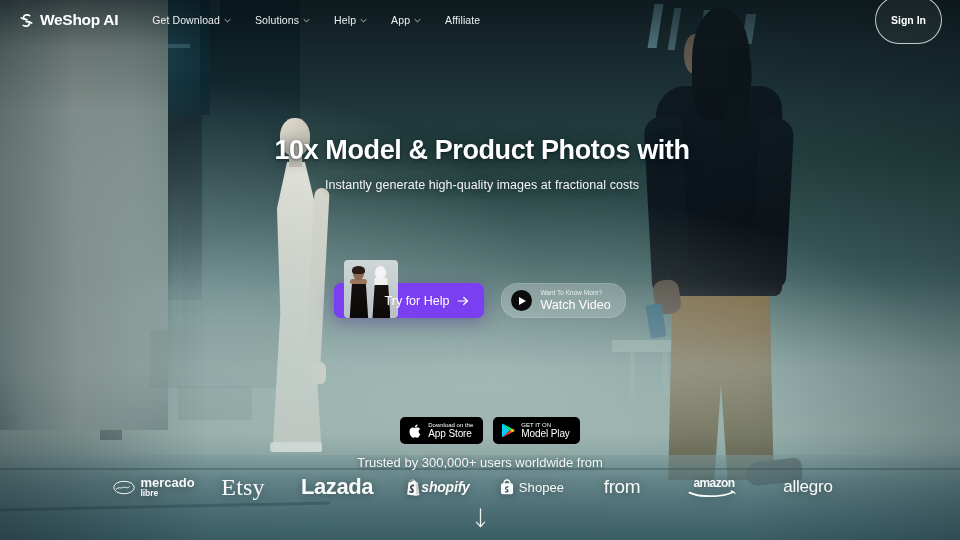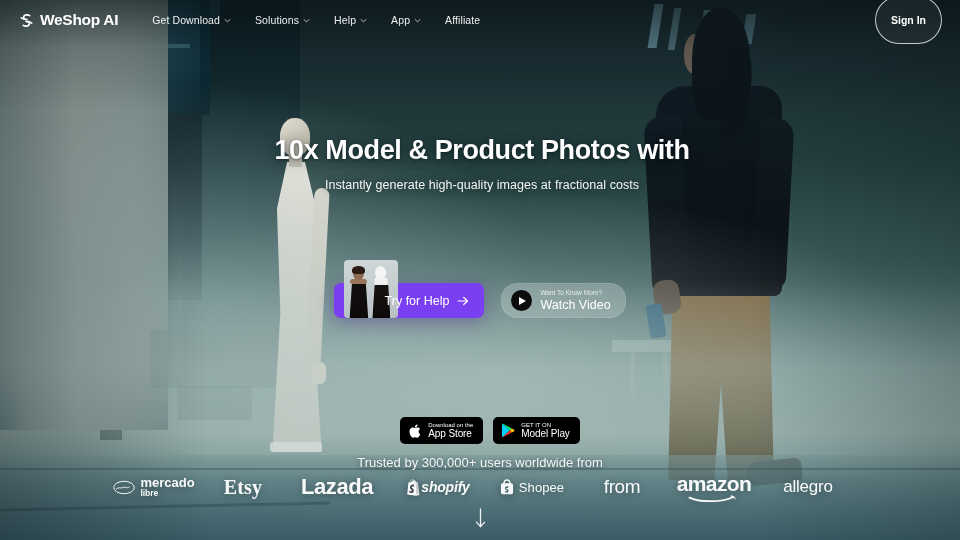--- a/index.html
+++ b/index.html
@@ -402,34 +402,34 @@
     display: flex; align-items: center; justify-content: center;
     filter: drop-shadow(0 1px 4px rgba(10,25,30,.45));
   }
   .lg-ml { gap: 5px; width: 96px; }
   .ml-mark { width: 22px; height: 15px; display: block; }
   .ml-text { display: flex; flex-direction: column; line-height: 1.05; }
   .ml-t1 { font-size: 13px; font-weight: 700; }
   .ml-t2 { font-size: 8.5px; font-weight: 700; }
   .lg-etsy {
     width: 82px; font-family: "Liberation Serif", "DejaVu Serif", serif;
-    font-size: 20px; font-weight: 700; letter-spacing: .2px;
+    font-size: 24px; font-weight: 400; letter-spacing: .2px;
   }
   .lg-lazada {
     width: 106px; font-size: 22px; font-weight: 700; letter-spacing: -.4px;
   }
   .lg-shopify { width: 96px; }
   .shopify-bag { width: 15px; height: 17px; display: block; }
   .shopify-word { font-size: 14px; font-weight: 700; font-style: italic; letter-spacing: -.2px; }
   .lg-shopee { width: 92px; gap: 5px; }
   .shopee-bag { width: 14px; height: 16px; display: block; }
   .shopee-word { font-size: 13px; font-weight: 400; letter-spacing: .1px; }
   .lg-ebay { width: 88px; font-size: 19px; font-weight: 400; letter-spacing: -.4px; }
   .lg-amazon { width: 96px; flex-direction: column; gap: 0px; }
-  .amazon-word { font-size: 21px; font-weight: 700; letter-spacing: -.6px; line-height: 1; }
+  .amazon-word { font-size: 12px; font-weight: 700; letter-spacing: -.6px; line-height: 1; }
   .amazon-swoosh { width: 58px; height: 9px; display: block; margin-top: -1px; }
   .lg-allegro { width: 92px; font-size: 17px; font-weight: 400; letter-spacing: -.2px; }
 
   
   .scroll-cue {
     position: absolute; top: 508px; left: 0; right: 0;
     display: flex; justify-content: center; cursor: pointer;
   }
   .scroll-arrow { width: 11px; height: 22px; display: block; opacity: .92; }
 </style>

